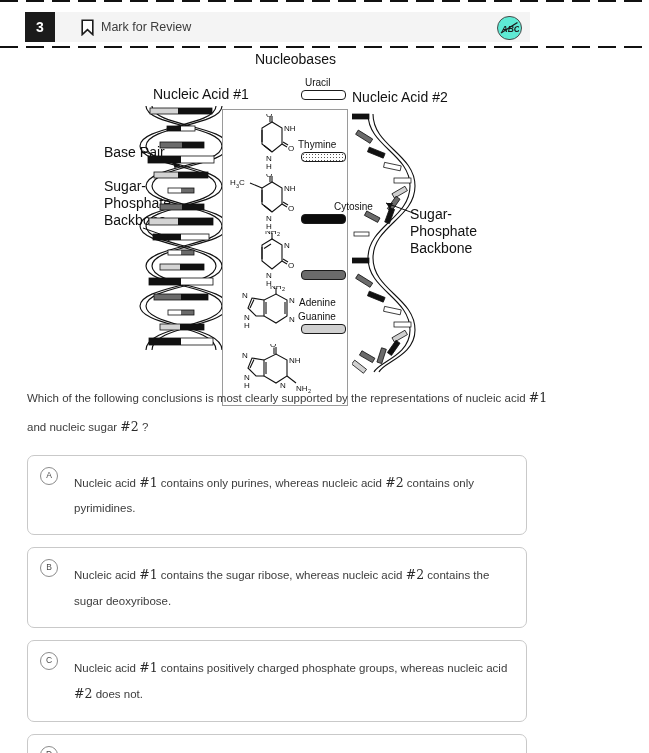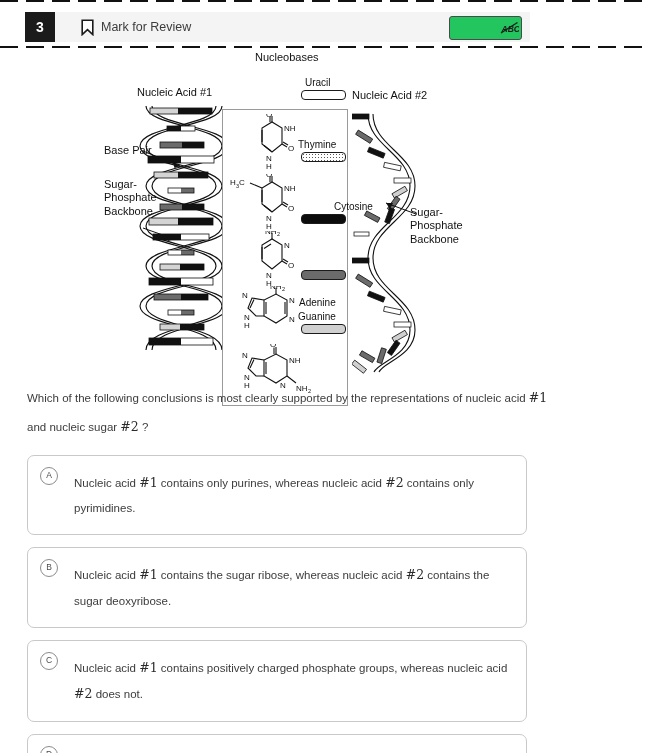--- a/index.html
+++ b/index.html
@@ -25,28 +25,28 @@
   #qheader:after{bottom:-6px;}
   .qnum{
     width:30px;height:30px;background:#1b1b1b;color:#ffffff;
     font-size:14px;font-weight:bold;display:flex;align-items:center;justify-content:center;
     flex:0 0 auto;
   }
   .bookmark-wrap{display:flex;align-items:center;gap:7px;margin-left:26px;cursor:pointer;}
   .bookmark-label{font-size:12.5px;color:#3c3c3c;}
   .abc-btn{
     position:absolute;right:8px;top:4px;width:23px;height:22px;
-    border:1px solid #4a4a4a;border-radius:3px;background:#22c55e;
-    display:flex;align-items:center;justify-content:center;cursor:pointer;padding-left:48px;
+    border:1px solid #4a4a4a;border-radius:12px;background:#5eead4;
+    display:flex;align-items:center;justify-content:center;cursor:pointer;
   }
   
   #figure{position:absolute;left:0;top:46px;width:649px;height:330px;}
-  .fig-label{position:absolute;font-size:11px;color:#111;line-height:1.22;white-space:nowrap;}
+  .fig-label{position:absolute;font-size:14px;color:#111;line-height:1.22;white-space:nowrap;}
   #nucleobases-title{left:255px;top:5px;}
-  #na1-title{left:137px;top:40px;}
+  #na1-title{left:153px;top:40px;}
   #na2-title{left:352px;top:43px;}
   #base-pair-label{left:104px;top:98px;}
   #sp-backbone-label-left{left:104px;top:132px;white-space:normal;width:62px;text-align:left;}
   #sp-backbone-label-right{left:410px;top:160px;white-space:normal;width:60px;text-align:left;}
   #nb-box{
     position:absolute;left:222px;top:63px;width:124px;height:295px;
     border:1px solid #9a9a9a;background:#fff;
   }
   .legend-name{position:absolute;font-size:10px;color:#111;}
   .legend-bar{position:absolute;height:8px;border:1px solid #1b1b1b;border-radius:4px;}

